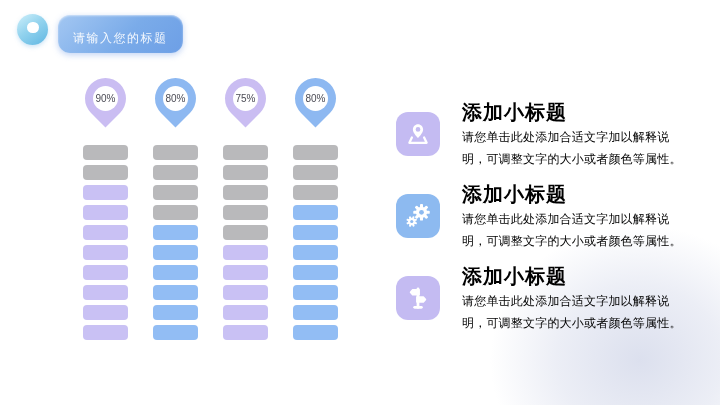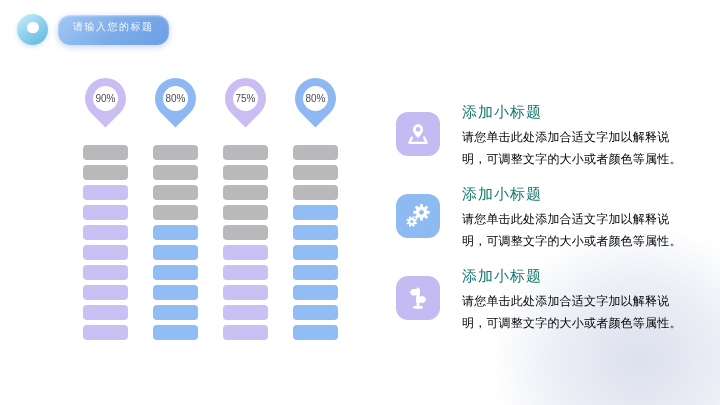--- a/index.html
+++ b/index.html
@@ -17,25 +17,25 @@
   .logo {
     position:absolute; left:17px; top:14px; width:31px; height:31px; border-radius:50%;
     background:linear-gradient(145deg,#c9edf9 5%, #93d3ee 45%, #5fb6e2 100%);
     box-shadow:0 2px 4px rgba(120,180,230,.35);
   }
   .logo-hole {
     position:absolute; left:10px; top:7.5px; width:11.5px; height:11.5px;
     background:#fff; border-radius:50%;
   }
   .title-badge {
-    position:absolute; left:58px; top:15px; height:30px; line-height:23px;
-    padding:0 15px; border-radius:12px;
+    position:absolute; left:58px; top:15px; height:38px; line-height:23px;
+    padding:12px 15px; border-radius:12px;
     background:linear-gradient(135deg,#a3c7f2 0%, #7aabe9 55%, #6d9fe6 100%);
     box-shadow:0 2px 6px rgba(120,160,230,.45), inset 0 1px 2px rgba(255,255,255,.55);
-    color:rgba(255,255,255,.92); font-size:10px; letter-spacing:1.5px;
+    color:rgba(255,255,255,.92); font-size:12px; letter-spacing:1.5px;
   }
   
   .columns { position:absolute; left:83px; top:78px; display:flex; gap:25px; }
   .column { width:45px; }
   .pin {
     position:relative; width:41px; height:41px; margin:0 auto;
     border-radius:50% 50% 50% 0; transform:rotate(-45deg);
   }
   .pin.purple { background:#cabdf2; }
   .pin.blue   { background:#8db8f1; }
@@ -53,21 +53,21 @@
   .info-list { position:absolute; left:396px; top:100px; width:300px; }
   .info-block { display:flex; gap:22px; margin-bottom:12px; }
   .icon-box {
     flex:0 0 44px; width:44px; height:44px; margin-top:12px; border-radius:12px;
     display:flex; align-items:center; justify-content:center;
   }
   .icon-box.purple { background:#c4bbf2; }
   .icon-box.blue   { background:#8dbaf0; }
   .icon-box svg { width:30px; height:30px; display:block; }
   .ib-text { padding-top:2px; width:232px; }
-  .ib-title { font-size:15px; font-weight:normal; color:#0f766e; line-height:20px; margin-bottom:5px; letter-spacing:1px; }
+  .ib-title { font-size:20px; font-weight:bold; color:#000000; line-height:20px; margin-bottom:5px; letter-spacing:1px; }
   .ib-body { font-size:12px; color:#000000; line-height:21.5px; white-space:pre-line; letter-spacing:.2px; }
 </style>
 </head>
 <body>
 
 <div class="corner-blob"></div>
 
 <div class="logo">
   <div class="logo-hole"></div>
 </div>

